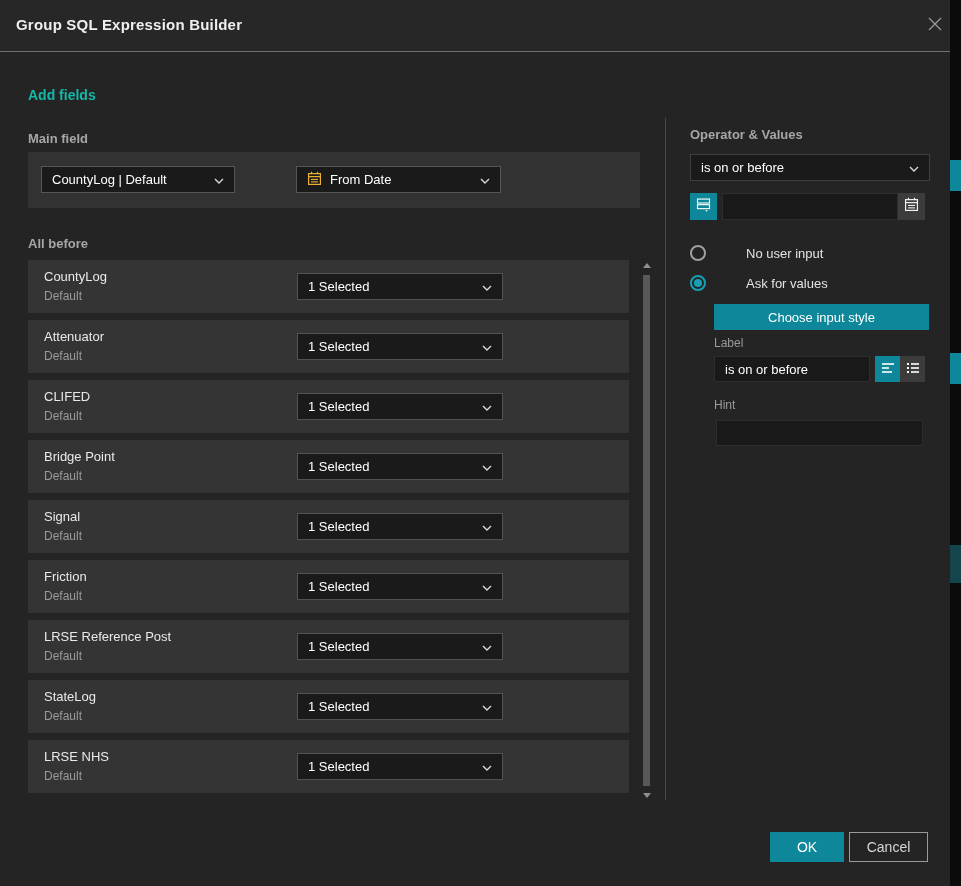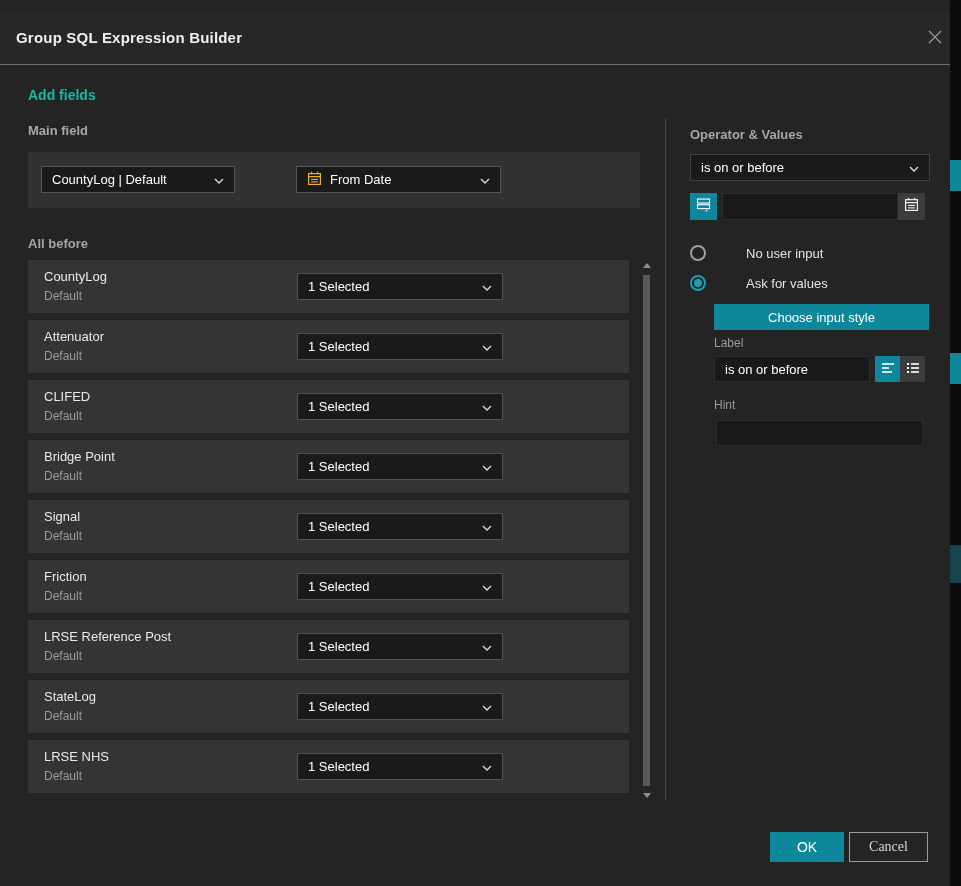--- a/index.html
+++ b/index.html
@@ -12,27 +12,27 @@
   }
   .dialog { position:absolute; left:0; top:0; width:950px; height:886px; background:#242424; }
 
   
   .edge-strip { position:absolute; right:0; top:0; width:11px; height:886px; background:#0b0b0b; }
   .edge-strip .seg1 { position:absolute; left:0; top:160px; width:11px; height:31px; background:#0d8799; }
   .edge-strip .seg2 { position:absolute; left:0; top:353px; width:11px; height:31px; background:#0d8799; }
   .edge-strip .seg3 { position:absolute; left:0; top:545px; width:11px; height:38px; background:#14444c; }
 
   
-  .hdr { position:absolute; left:0; top:0; width:950px; height:52px; background:#272727; border-bottom:1px solid #6f6f6f;margin-top:13px; }
+  .hdr { position:absolute; left:0; top:0; width:950px; height:52px; background:#272727; border-bottom:1px solid #6f6f6f; }
   .hdr-title { position:absolute; left:16px; top:16px; font-size:15px; font-weight:700; color:#efefef; letter-spacing:.2px; }
   .close-btn { position:absolute; left:923px; top:14px; width:24px; height:24px; display:flex; align-items:center; justify-content:center; cursor:pointer; }
 
   .section-h1 { position:absolute; left:28px; top:87px; font-size:14px; font-weight:700; color:#14b8a6; }
   .lbl-bold { font-size:13px; font-weight:700; color:#a6a6a6; }
-  .main-field-lbl { position:absolute; left:28px; top:123px; }
+  .main-field-lbl { position:absolute; left:28px; top:131px; }
   .all-fields-lbl { position:absolute; left:28px; top:236px; }
   .operator-lbl  { position:absolute; left:690px; top:127px; }
 
   
   .select {
     display:flex; align-items:center;
     background:#1a1a1a; border:1px solid #565656;
     color:#fff; font-size:13px; padding:0 10px;
     cursor:pointer;
   }
@@ -96,21 +96,21 @@
 
   
   .ok-btn {
     position:absolute; left:770px; top:832px; width:74px; height:30px;
     background:#0d8799; border:none; color:#fff; font-size:14px;
     font-family:"Liberation Sans", sans-serif; cursor:pointer;
   }
   .cancel-btn {
     position:absolute; left:849px; top:832px; width:79px; height:30px;
     background:transparent; border:1px solid #9a9a9a; color:#d6d6d6; font-size:14px;
-    font-family:Liberation Serif, serif; cursor:pointer;
+    font-family:Liberation Sans, sans-serif; cursor:pointer;
   }
 </style>
 </head>
 <body>
 
 <div class="dialog">
 
   <div class="hdr">
     <div class="hdr-title">Group SQL Expression Builder</div>
     <div class="close-btn">

